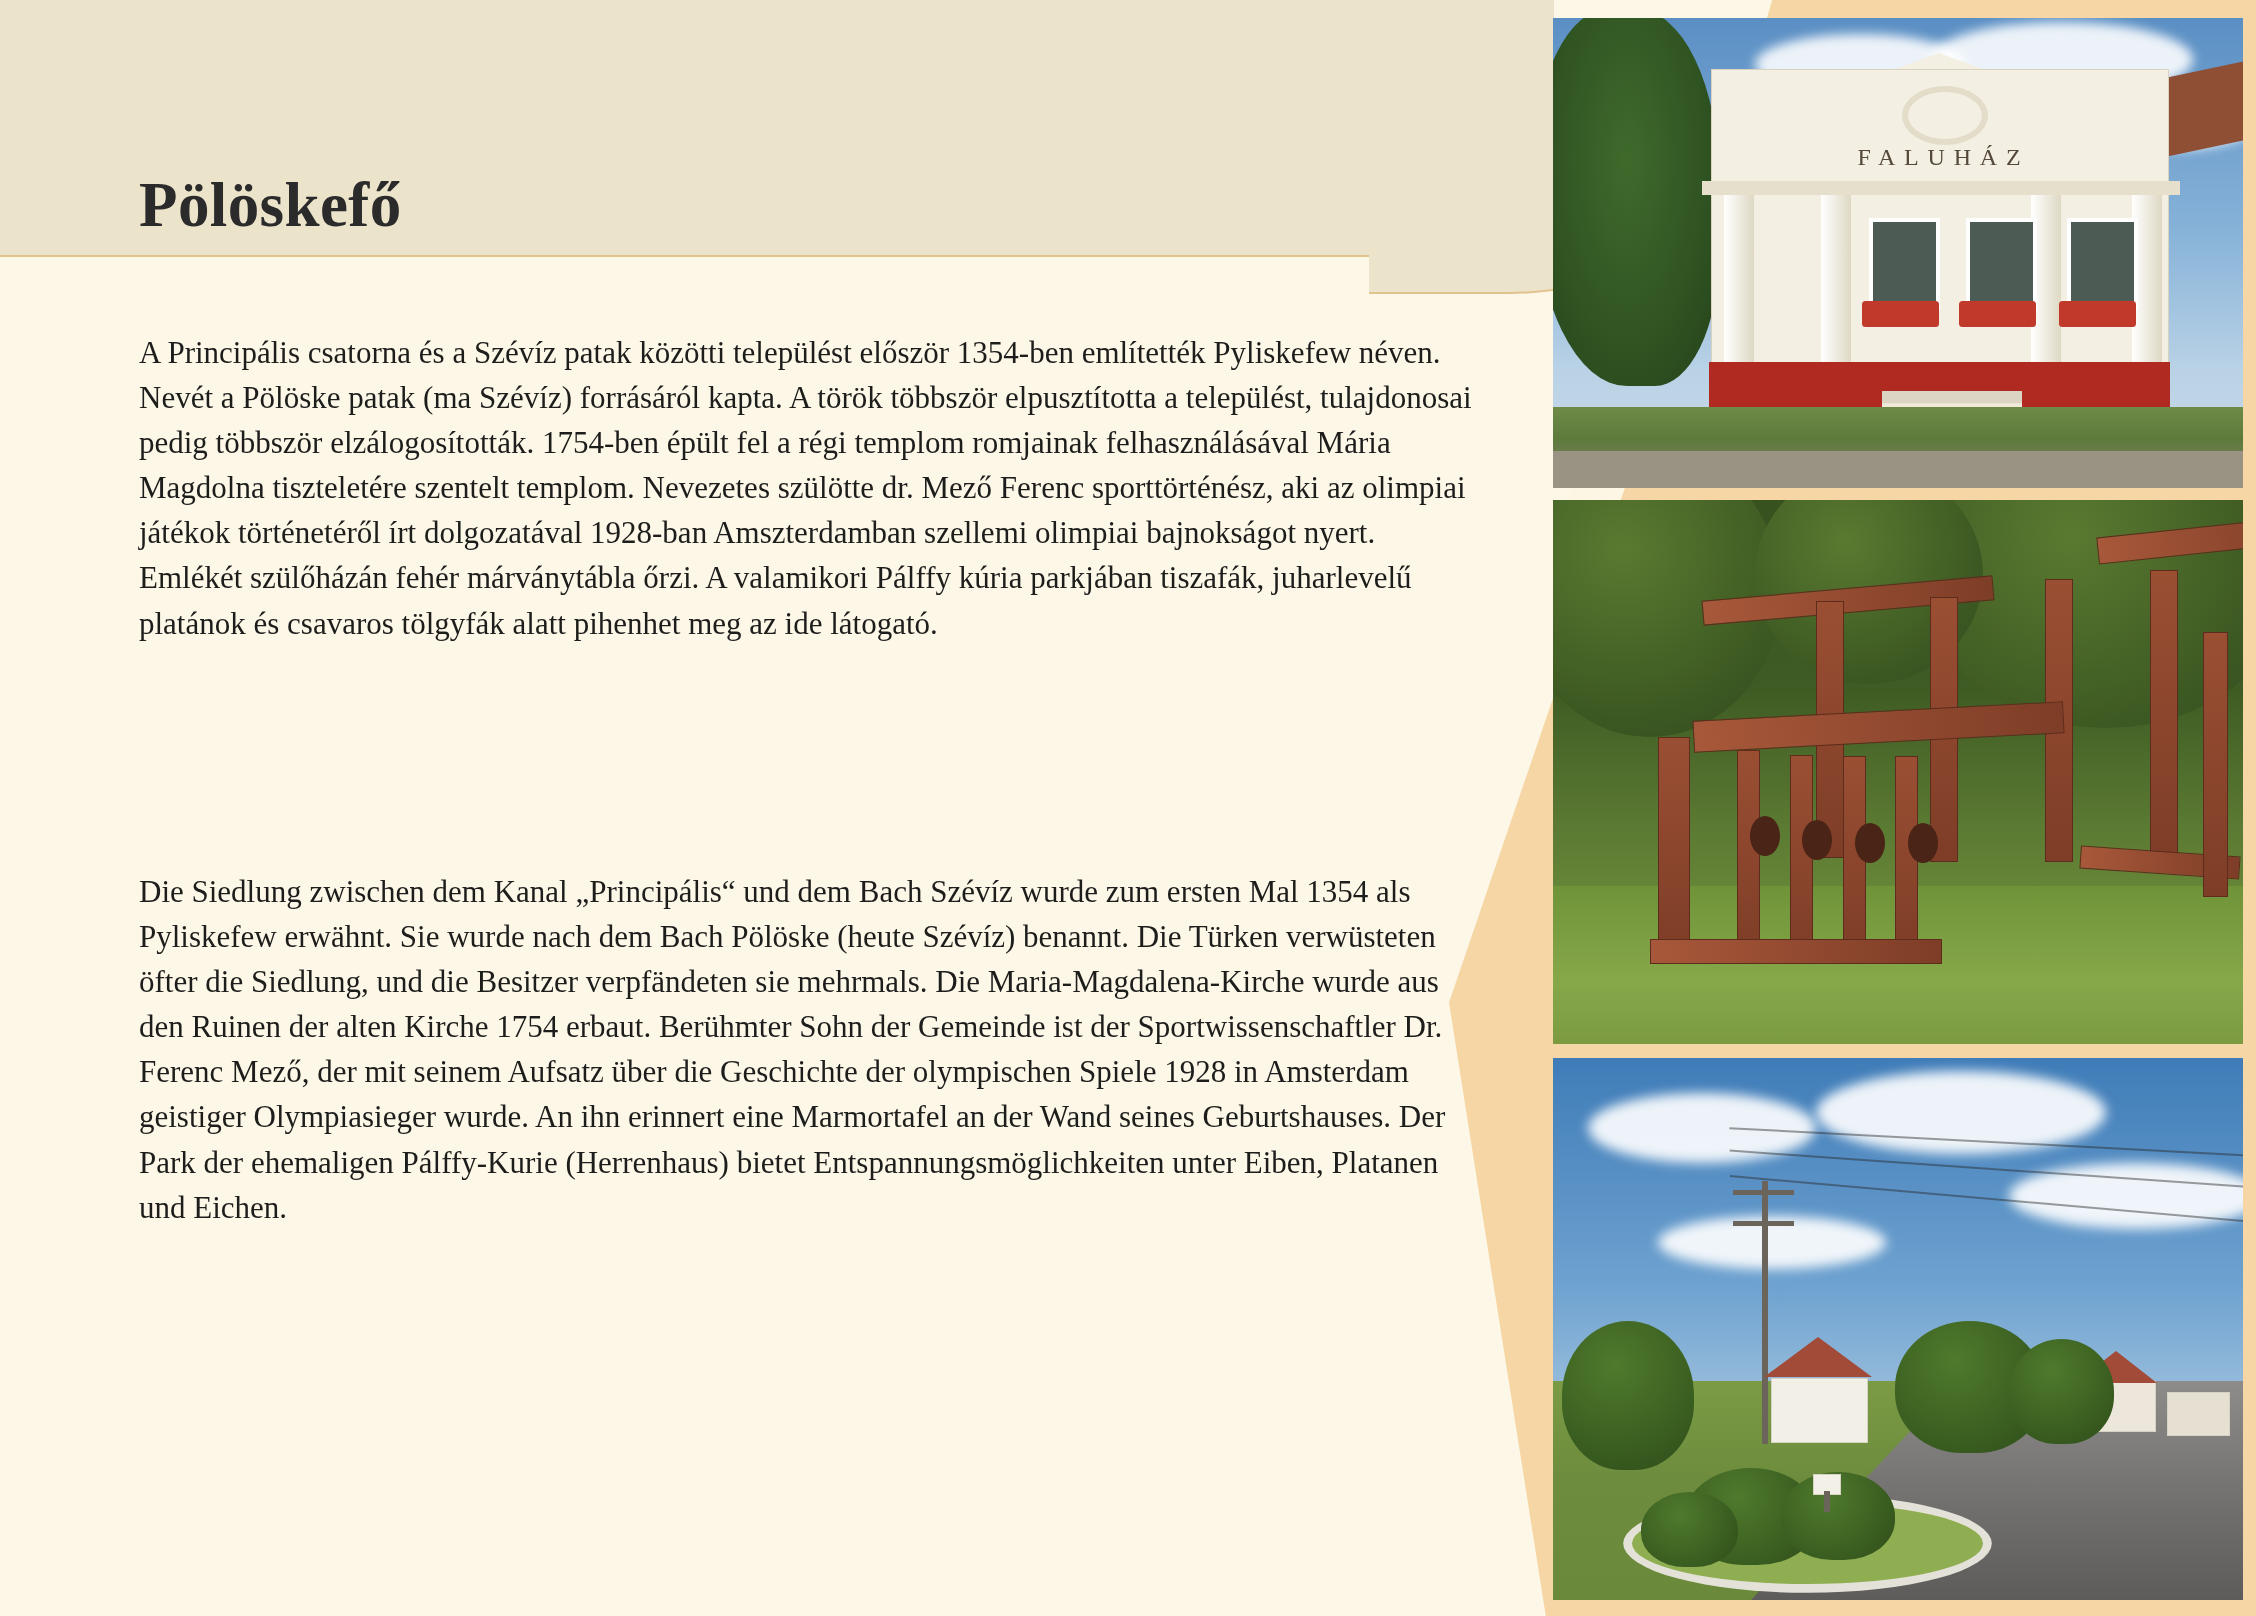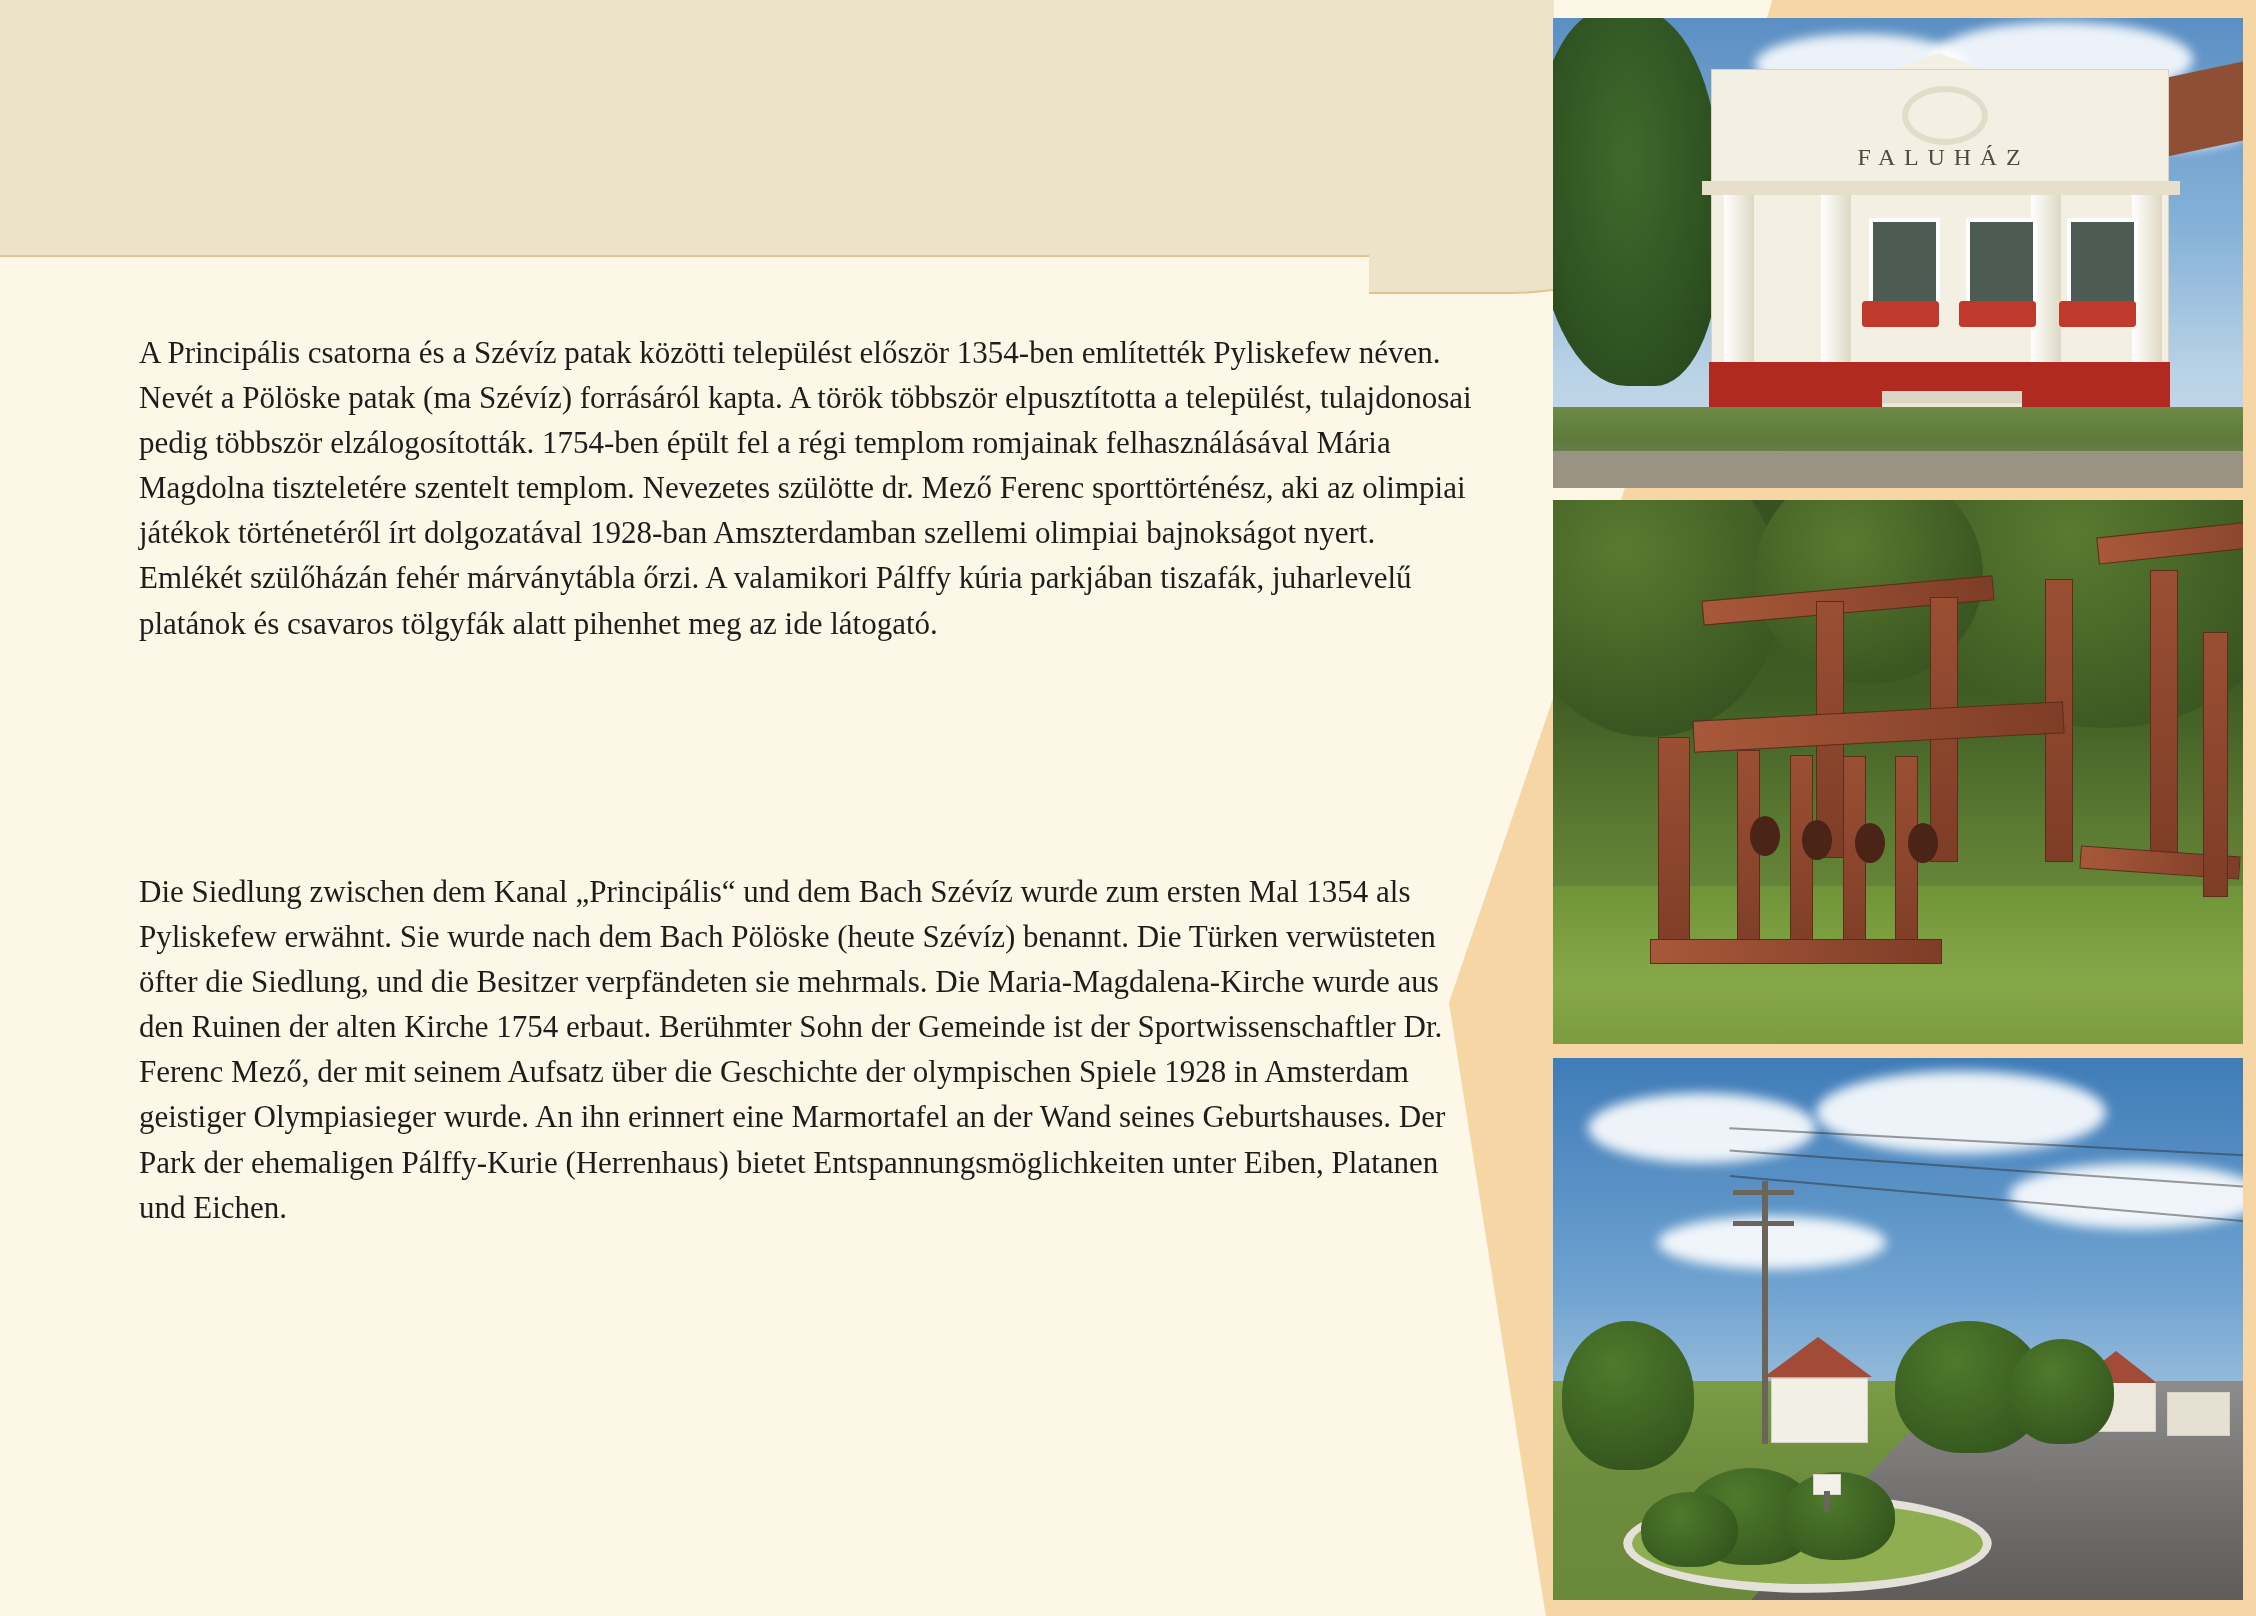--- a/index.html
+++ b/index.html
@@ -286,20 +286,21 @@
 <body>
 
 <div id="page">
 
   <div id="body-bg"></div>
 
   <div id="header-band"></div>
   <div id="header-sweep"></div>
   <div id="header-sweep-mask"></div>
 
+  <h1 id="page-title">Pölöskefő</h1>
 
   <div class="text-block" id="text-hu">
     <p>A Principális csatorna és a Szévíz patak közötti települést először 1354-ben említették Pyliskefew néven. Nevét a Pölöske patak (ma Szévíz) forrásáról kapta. A török többször elpusztította a települést, tulajdonosai pedig többször elzálogosították. 1754-ben épült fel a régi templom romjainak felhasználásával Mária Magdolna tiszteletére szentelt templom. Nevezetes szülötte dr. Mező Ferenc sporttörténész, aki az olimpiai játékok történetéről írt dolgozatával 1928-ban Amszterdamban szellemi olimpiai bajnokságot nyert. Emlékét szülőházán fehér márványtábla őrzi. A valamikori Pálffy kúria parkjában tiszafák, juharlevelű platánok és csavaros tölgyfák alatt pihenhet meg az ide látogató.</p>
   </div>
 
   <div class="text-block" id="text-de">
     <p>Die Siedlung zwischen dem Kanal „Principális“ und dem Bach Szévíz wurde zum ersten Mal 1354 als Pyliskefew erwähnt. Sie wurde nach dem Bach Pölöske (heute Szévíz) benannt. Die Türken verwüsteten öfter die Siedlung, und die Besitzer verpfändeten sie mehrmals. Die Maria-Magdalena-Kirche wurde aus den Ruinen der alten Kirche 1754 erbaut. Berühmter Sohn der Gemeinde ist der Sportwissenschaftler Dr. Ferenc Mező, der mit seinem Aufsatz über die Geschichte der olympischen Spiele 1928 in Amsterdam geistiger Olympiasieger wurde. An ihn erinnert eine Marmortafel an der Wand seines Geburtshauses. Der Park der ehemaligen Pálffy-Kurie (Herrenhaus) bietet Entspannungsmöglichkeiten unter Eiben, Platanen und Eichen.</p>
   </div>
 
   <div id="photo-col">

